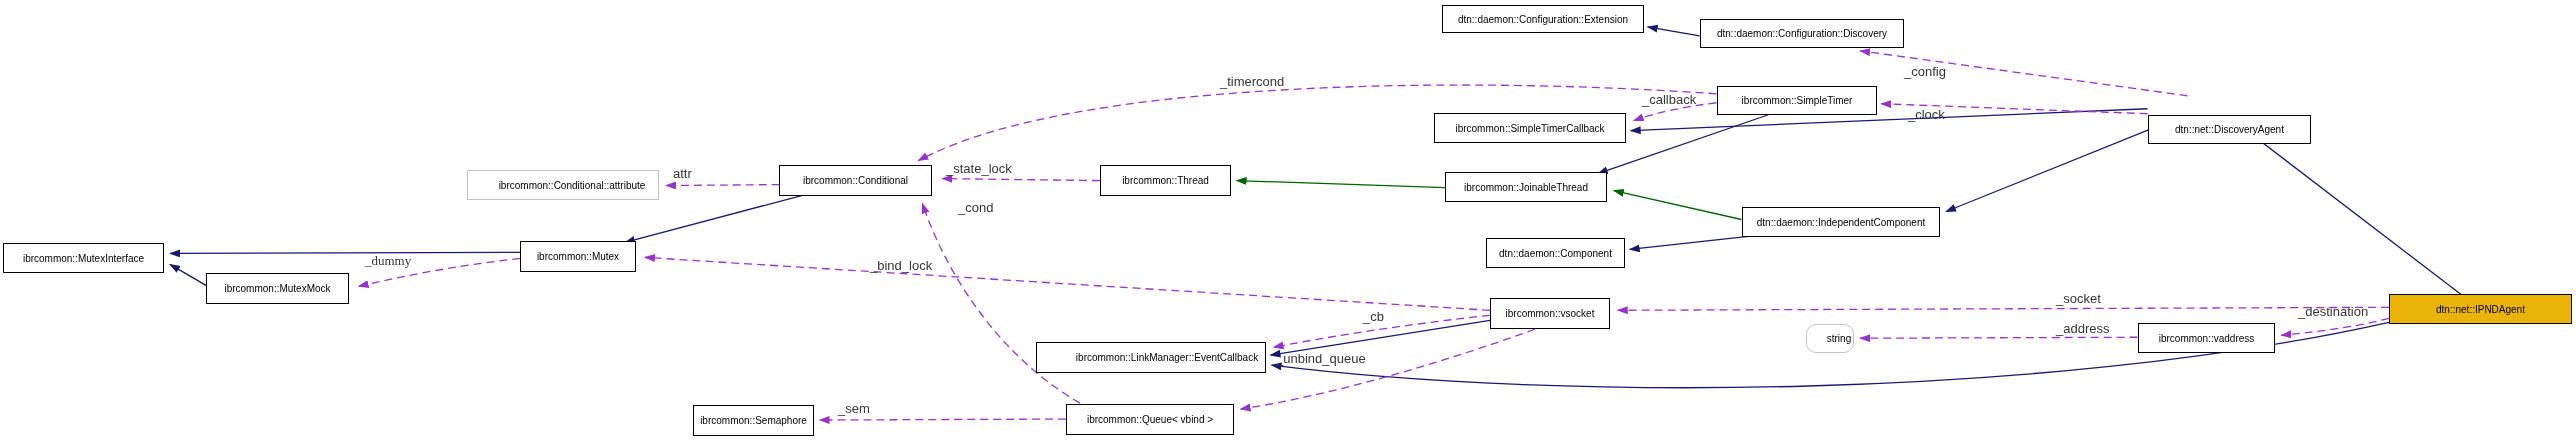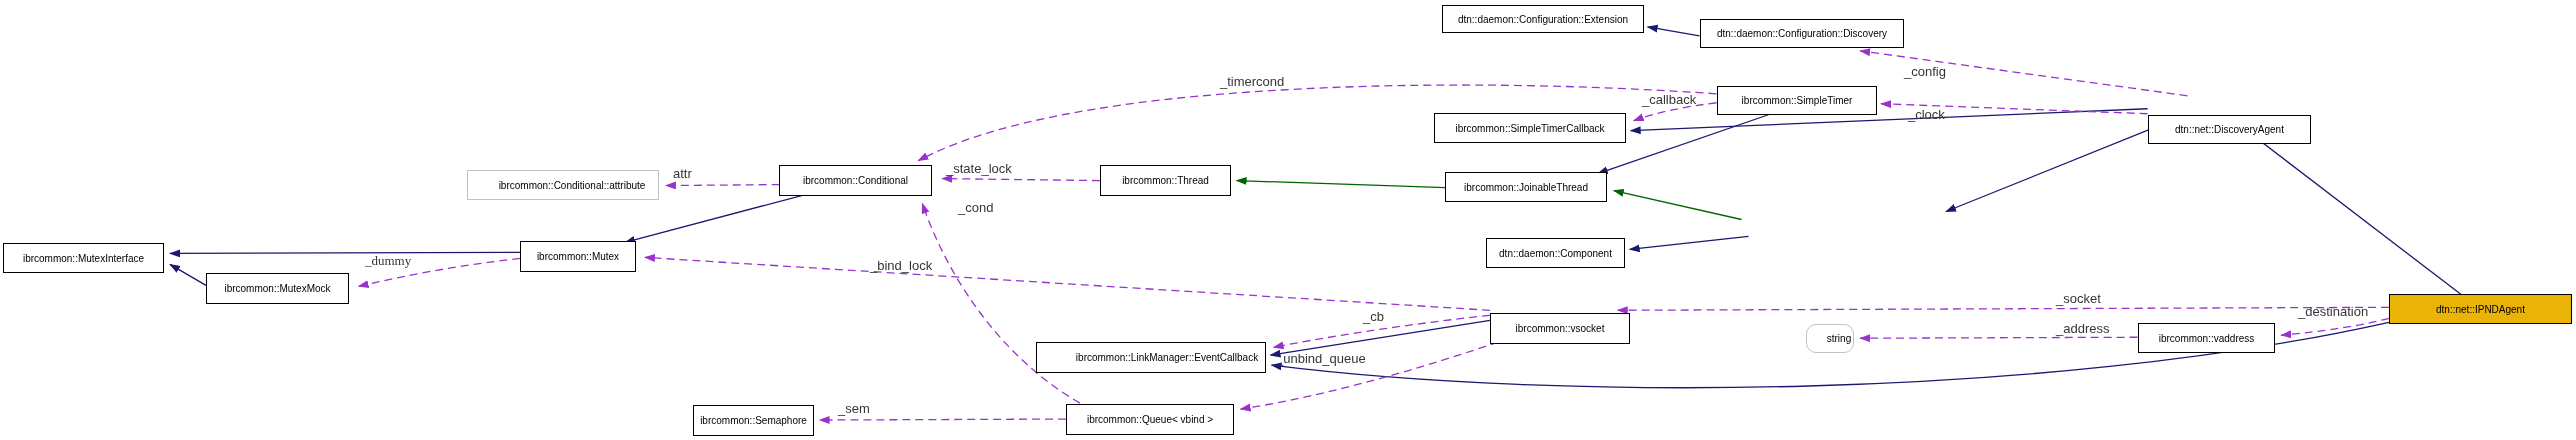--- a/index.html
+++ b/index.html
@@ -91,22 +91,23 @@
   <div class="node" style="left:520px;top:241px;width:116px;height:31px;">ibrcommon::Mutex</div>
   <div class="node undoc" style="left:467px;top:170px;width:192px;height:30px;">ibrcommon::Conditional::attribute</div>
   <div class="node" style="left:779px;top:165px;width:153px;height:31px;">ibrcommon::Conditional</div>
   <div class="node" style="left:1100px;top:165px;width:131px;height:31px;">ibrcommon::Thread</div>
   <div class="node" style="left:1434px;top:113px;width:192px;height:30px;">ibrcommon::SimpleTimerCallback</div>
   <div class="node" style="left:1717px;top:86px;width:160px;height:29px;">ibrcommon::SimpleTimer</div>
   <div class="node" style="left:1442px;top:5px;width:202px;height:28px;">dtn::daemon::Configuration::Extension</div>
   <div class="node" style="left:1700px;top:19px;width:204px;height:29px;">dtn::daemon::Configuration::Discovery</div>
   <div class="node" style="left:2148px;top:96px;width:163px;height:29px;margin-top:19px;">dtn::net::DiscoveryAgent</div>
   <div class="node" style="left:1445px;top:172px;width:162px;height:30px;">ibrcommon::JoinableThread</div>
+  <div class="node" style="left:1742px;top:207px;width:198px;height:30px;">dtn::daemon::IndependentComponent</div>
   <div class="node" style="left:1486px;top:238px;width:139px;height:30px;">dtn::daemon::Component</div>
-  <div class="node" style="left:1490px;top:298px;width:140px;height:31px;margin-top:15px;">ibrcommon::vsocket</div>
+  <div class="node" style="left:1490px;top:298px;width:120px;height:31px;">ibrcommon::vsocket</div>
   <div class="node undoc" style="left:1806px;top:324px;width:48px;height:29px;border-radius:10px;">string</div>
   <div class="node" style="left:2138px;top:323px;width:137px;height:30px;">ibrcommon::vaddress</div>
   <div class="node" style="left:1036px;top:342px;width:230px;height:31px;padding-left:32px;">ibrcommon::LinkManager::EventCallback</div>
   <div class="node" style="left:1066px;top:404px;width:168px;height:31px;">ibrcommon::Queue&lt; vbind &gt;</div>
   <div class="node" style="left:693px;top:405px;width:121px;height:31px;">ibrcommon::Semaphore</div>
   <div class="node current" style="left:2389px;top:294px;width:183px;height:30px;">dtn::net::IPNDAgent</div>
 
   <div class="elabel" style="left:1220px;top:74px;">_timercond</div>
   <div class="elabel" style="left:1904px;top:64px;">_config</div>
   <div class="elabel" style="left:1642px;top:92px;">_callback</div>

